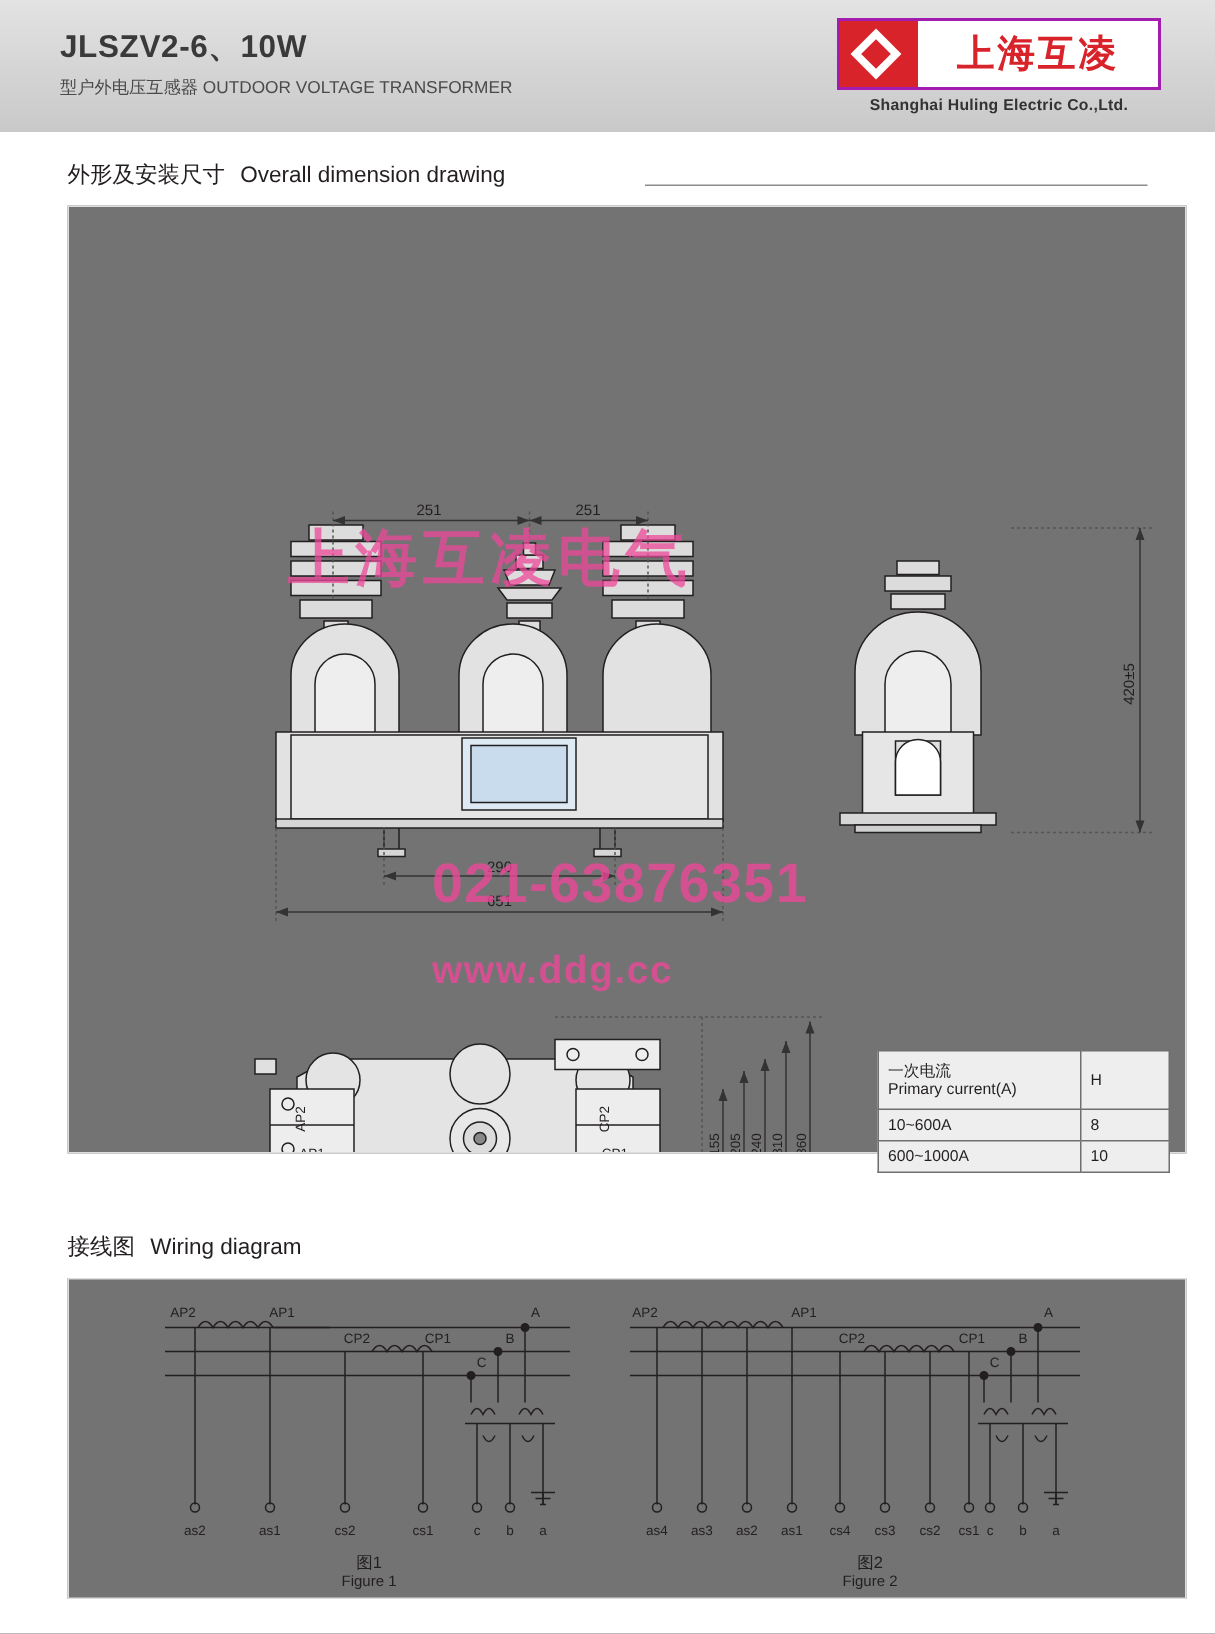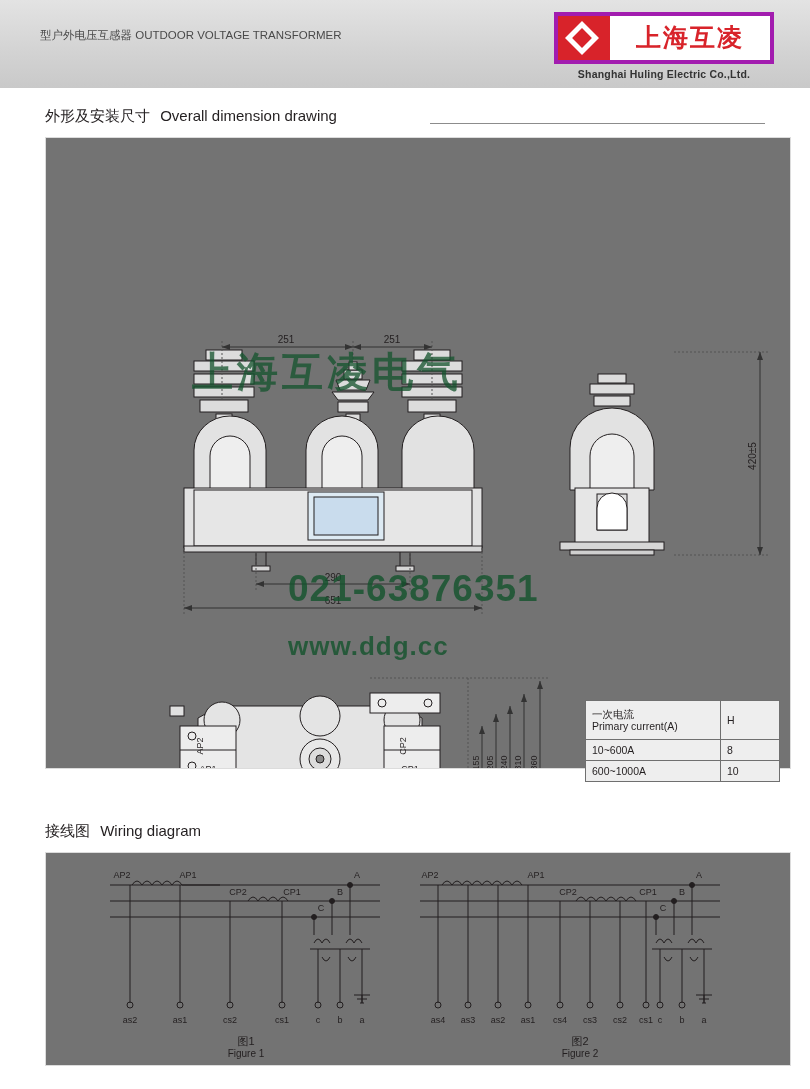--- a/index.html
+++ b/index.html
@@ -23,21 +23,21 @@
   .title-block{position:absolute;left:40px;top:20px;}
   .title-main{
     font-size:21px;font-weight:bold;color:#3a3a3a;letter-spacing:.4px;
     line-height:24px;
   }
   .title-sub{
     font-size:11.5px;color:#4a4a4a;margin-top:8px;line-height:14px;
   }
   .logo-wrap{position:absolute;right:36px;top:12px;text-align:center;}
   .logo-box{
-    width:212px;height:44px;background:#ffffff;border:4px solid #a21caf;
+    width:212px;height:44px;background:#ffffff;border:2px solid #a21caf;
     display:flex;align-items:center;
   }
   .logo-red{
     width:52px;height:44px;background:#d8232a;position:relative;flex:0 0 auto;
   }
   .logo-red:after{
     content:"";position:absolute;left:12px;top:10px;width:24px;height:24px;
     background:#ffffff;transform:rotate(45deg);
   }
   .logo-red:before{
@@ -65,21 +65,21 @@
   
   .panel{
     position:absolute;background:#737373;border:1px solid #dcdcdc;padding-left:24px;
   }
   .panel-1{left:45px;top:137px;width:720px;height:630px;}
   .panel-2{left:45px;top:852px;width:720px;height:212px;}
 
   svg{display:block;}
   .wm{
     position:absolute;pointer-events:none;user-select:none;
-    color:#14532d;font-weight:bold;white-space:nowrap;
+    color:#ec4899;font-weight:bold;white-space:nowrap;
   }
   .wm1{left:192px;top:345px;font-size:41px;letter-spacing:4px;opacity:.75;}
   .wm2{left:288px;top:568px;font-size:37px;letter-spacing:1px;opacity:.8;}
   .wm3{left:288px;top:631px;font-size:26px;letter-spacing:1px;opacity:.8;}
 
   
   .tbl{
     position:absolute;left:539px;top:562px;border-collapse:collapse;
     font-size:10.5px;background:#eeeeee;
   }
@@ -91,20 +91,21 @@
   .tbl .c2{width:46px;}
   .tbl thead td{height:30px;line-height:12px;}
 </style>
 </head>
 <body>
 
 <div class="header">
   <div class="grad"></div>
 
   <div class="title-block">
+    <div class="title-main">JLSZV2-6、10W</div>
     <div class="title-sub">
       <span>型户外电压互感器</span>
       <span>OUTDOOR VOLTAGE TRANSFORMER</span>
     </div>
   </div>
 
   <div class="logo-wrap">
     <div class="logo-box">
       <div class="logo-red"></div>
       <div class="logo-cn">上海互凌</div>

